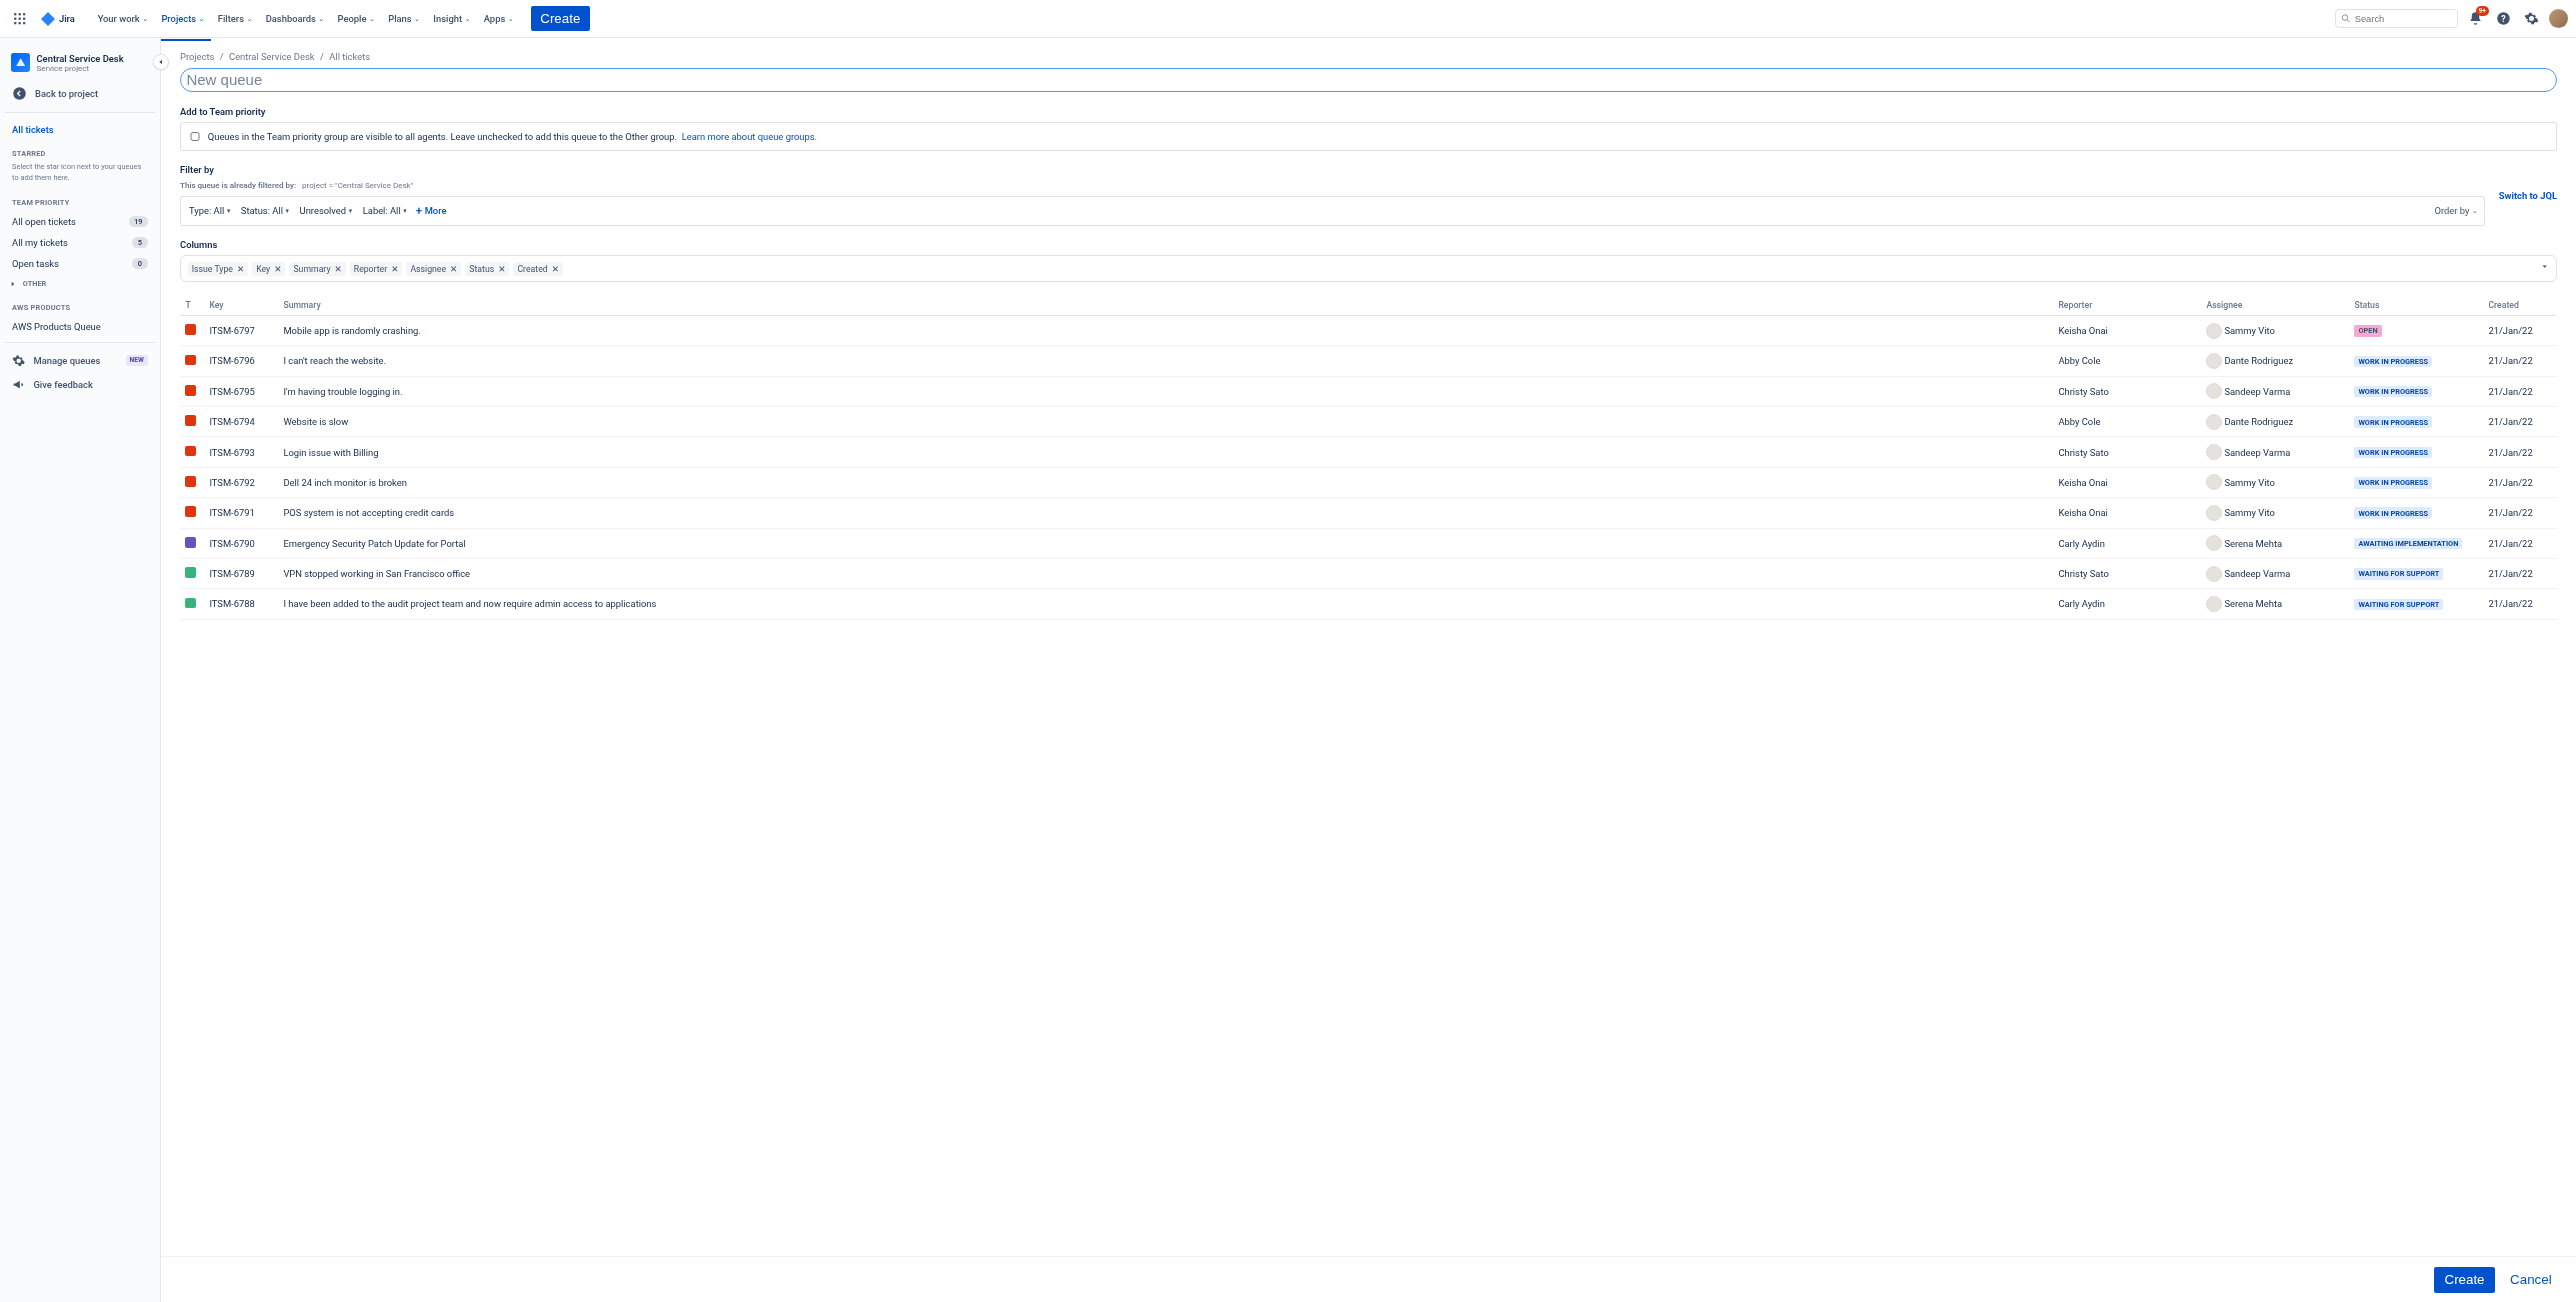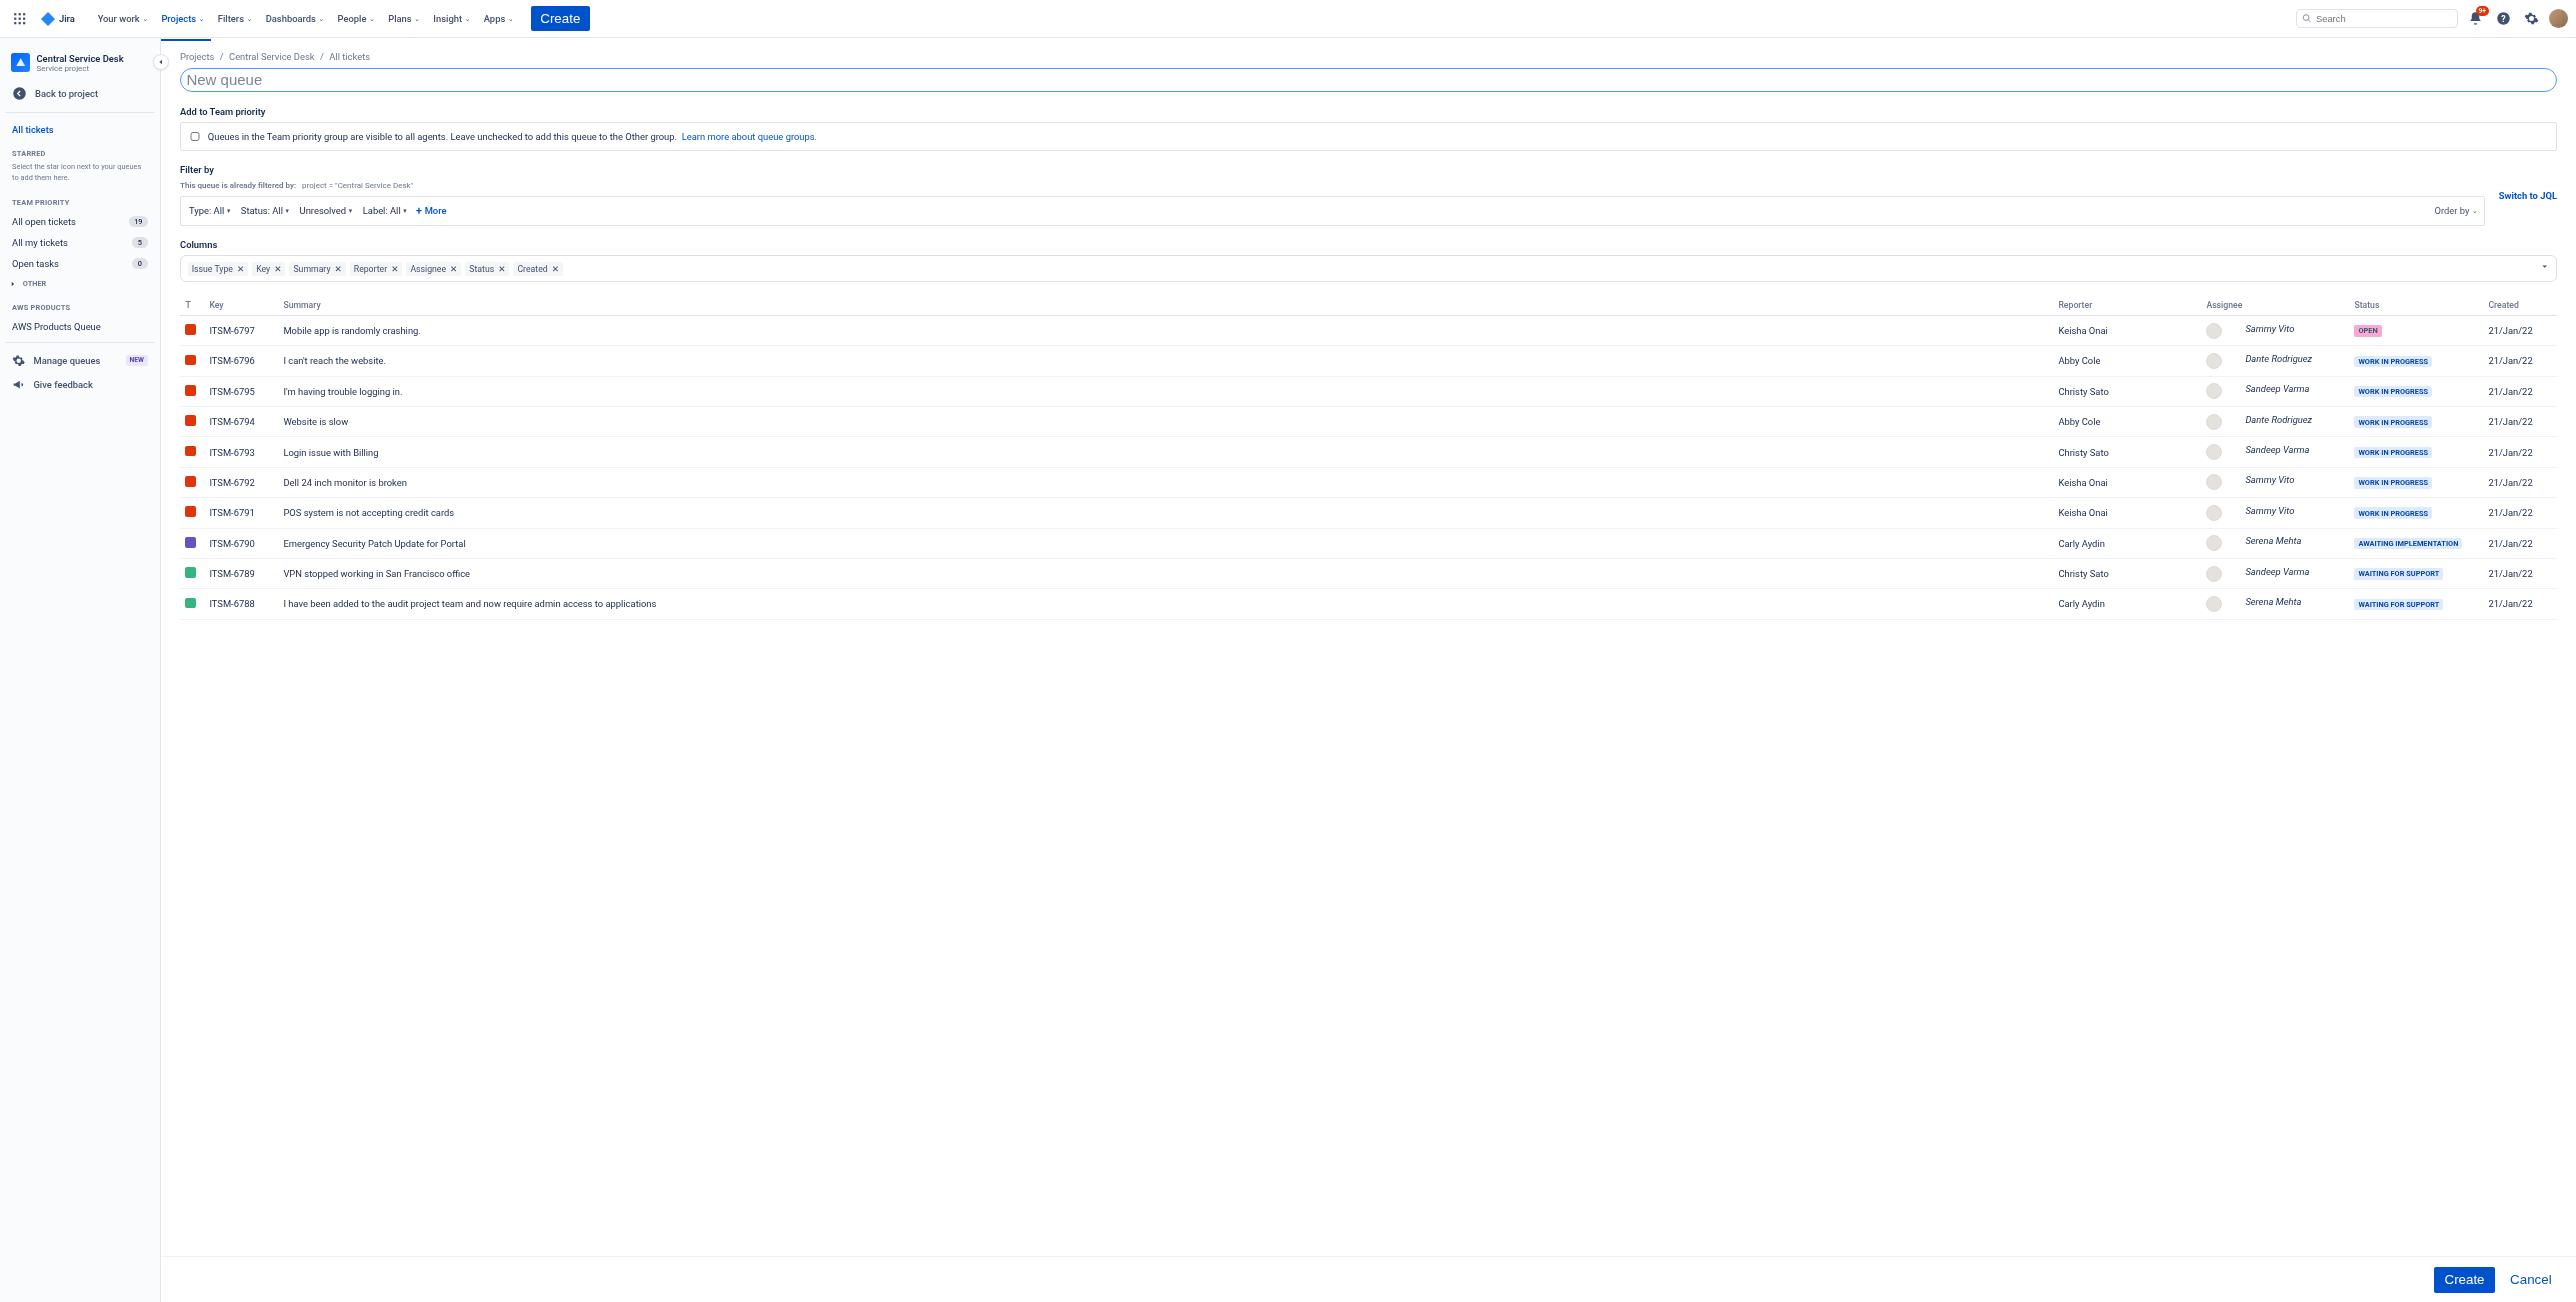--- a/index.html
+++ b/index.html
@@ -12,21 +12,21 @@
 .logo { display: flex; align-items: center; gap: 2.7px; padding: 0 5.4px; font-weight: 600; color: #253858; }
 .logo svg { width: 16px; height: 16px; }
 .nav-items { display: flex; align-items: center; margin-left: 8px; }
 .nav-item { padding: 5.4px 6.7px; cursor: pointer; color: #42526E; font-weight: 500; display: flex; align-items: center; gap: 2.7px; border-radius: 2px; position: relative; }
 .nav-item.active { color: #0052CC; }
 .nav-item.active::after { content: ""; position: absolute; bottom: -11.4px; left: 0; right: 0; height: 2px; background: #0052CC; }
 .chev { font-size: 6.7px; color: #42526E; }
 .nav-item.active .chev { color: #0052CC; }
 .create-btn { margin-left: 8px; background: #0052CC; color: #fff; border: none; padding: 5.4px 9.4px; border-radius: 2px; font-weight: 500; cursor: pointer; }
 .topnav-right { margin-left: auto; display: flex; align-items: center; gap: 6.7px; }
-.search-box { display: flex; align-items: center; border: 1.3px solid #DFE1E6; border-radius: 4px; padding: 2.7px 5.4px; width: 162px; background: #fff; }
+.search-box { display: flex; align-items: center; border: 1.3px solid #DFE1E6; border-radius: 4px; padding: 2.7px 5.4px; width: 123px; background: #fff; }
 .search-box input { border: none; outline: none; margin-left: 4px; font-size: 9.4px; width: 100%; }
 .icon-btn { width: 21.5px; height: 21.5px; display: flex; align-items: center; justify-content: center; cursor: pointer; border-radius: 50%; color: #42526E; position: relative; }
 .notif-badge { position: absolute; top: -1.3px; right: -2.7px; background: #DE350B; color: #fff; font-size: 6.7px; font-weight: 600; padding: 0.7px 2.7px; border-radius: 5.4px; }
 .avatar { width: 19px; height: 19px; border-radius: 50%; background: linear-gradient(135deg,#c39b77,#8a6a4d); cursor: pointer; }
 
 
 .layout { display: flex; height: calc(100vh - 38px); position: relative; }
 
 
 .sidebar { width: 161px; background: #FAFBFC; border-right: 0.7px solid #e3e6ea; padding: 12px 5.4px 12px 5.4px; overflow-y: auto; flex-shrink: 0; }
@@ -76,21 +76,21 @@
 
 
 .issue-table { width: 100%; margin-top: 12px; border-collapse: collapse; }
 .issue-table th { text-align: left; font-weight: 500; color: #6B778C; font-size: 8.7px; padding: 5.4px 5.4px; border-bottom: 1.3px solid #DFE1E6; }
 .issue-table td { padding: 6.7px 5.4px; border-bottom: 0.7px solid #f1f2f4; vertical-align: middle; font-size: 9.4px; color: #172B4D; }
 .type-icon { width: 10.8px; height: 10.8px; border-radius: 2px; display: inline-block; }
 .type-red { background: #DE350B; }
 .type-purple { background: #6554C0; }
 .type-green { background: #36B37E; }
 .key-cell { color: #6B778C; font-size: 8.7px; }
-.assignee-cell { display: flex; gap: 23px; font-style: italic; }
+.assignee-cell { display: flex; align-items: center; gap: 2px; }
 .mini-avatar { width: 16px; height: 16px; border-radius: 50%; background: #e5e2dd; border: 0.7px solid #dfdcd6; }
 .status-lozenge { display: inline-block; padding: 1.3px 4px; border-radius: 2px; font-size: 7.4px; font-weight: 700; text-transform: uppercase; }
 .status-default { background: #f9a8d4; color: #42526E; }
 .status-blue { background: #DEEBFF; color: #0747A6; }
 
 
 .footer { position: fixed; bottom: 0; left: 161px; right: 0; background: #fff; padding: 9.4px 19px; display: flex; justify-content: flex-end; gap: 9.4px; border-top: 0.7px solid #f0f0f0; }
 .btn-primary { background: #0052CC; color: #fff; border: none; padding: 5.4px 10.8px; border-radius: 2px; font-weight: 500; cursor: pointer; }
 .btn-link { background: none; border: none; color: #0052CC; font-weight: 500; cursor: pointer; padding: 5.4px 5.4px; }
 

